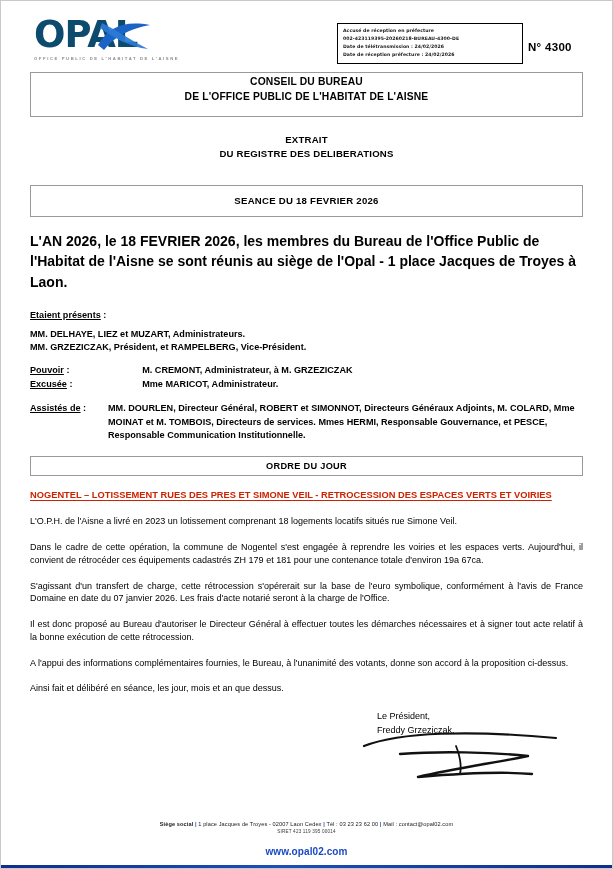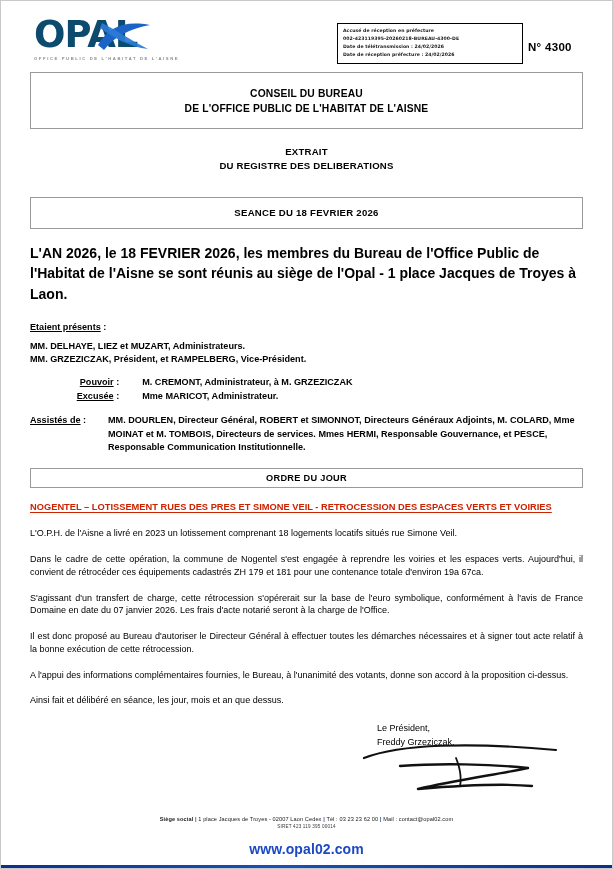--- a/index.html
+++ b/index.html
@@ -93,21 +93,21 @@
 
   
   .box {
     box-sizing: border-box;
     border: 1px solid #9a9a9a;
     background: #fff;
     margin: 0 30px;
     text-align: center;
   }
   .box-title {
-    padding: 14px 4px 11px 4px;
+    padding: 2px 4px 11px 4px;
   }
   .box-title .l1,
   .box-title .l2 {
     font-size: 10.3px;
     font-weight: 700;
     line-height: 1.45;
     letter-spacing: 0.15px;
   }
 
   .extrait {
@@ -182,21 +182,20 @@
     display: table-row;
   }
   .rowlist .c1 {
     display: table-cell;
     white-space: nowrap;
     padding-right: 4px;
     vertical-align: top;
     font-size: 9.1px;
     font-weight: 700;
     line-height: 1.5;
-    text-align: right;
   }
   .rowlist .c2 {
     display: table-cell;
     vertical-align: top;
     font-size: 9.1px;
     font-weight: 700;
     line-height: 1.5;
     padding-left: 19px;
   }
 
@@ -283,21 +282,21 @@
   .footer-line1 b { font-weight: 700; }
   .footer-sep { color: #2b4ea2; font-weight: 700; }
   .footer-line2 {
     font-size: 4.6px;
     color: #3a3a3a;
     margin-top: 2px;
     letter-spacing: 0.2px;
   }
   .footer-url {
     margin-top: 12px;
-    font-size: 14px;
+    font-size: 10px;
     font-weight: 700;
     color: #1b49c4;
     letter-spacing: 0.1px;
   }
   .footer-bar {
     margin-top: 8px;
     height: 4px;
     background: linear-gradient(to right, #0d2f8a 0%, #1b4fb8 45%, #0d2f8a 100%);
   }
   .page-border {

